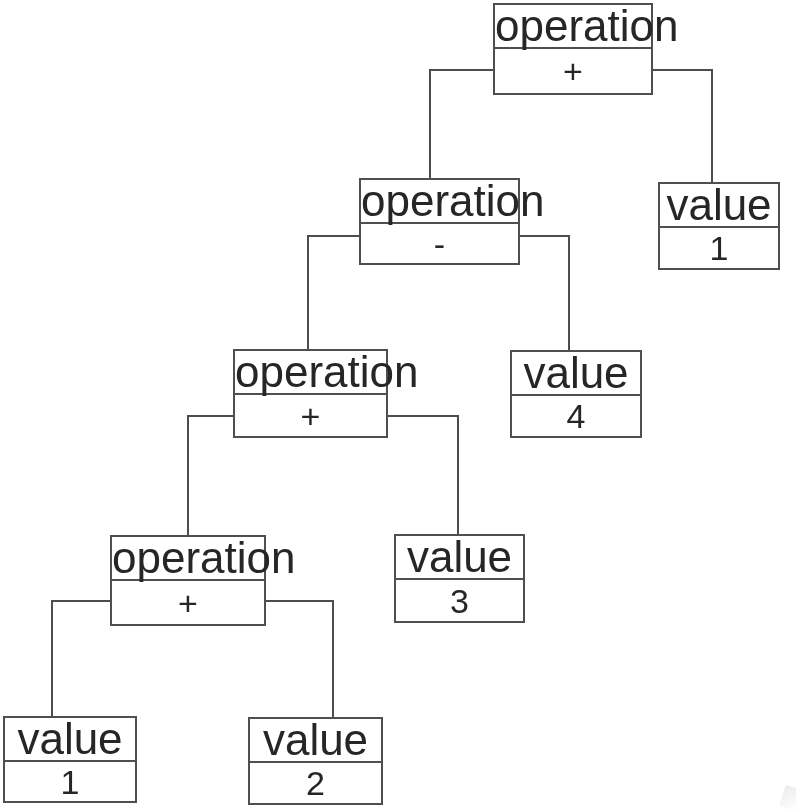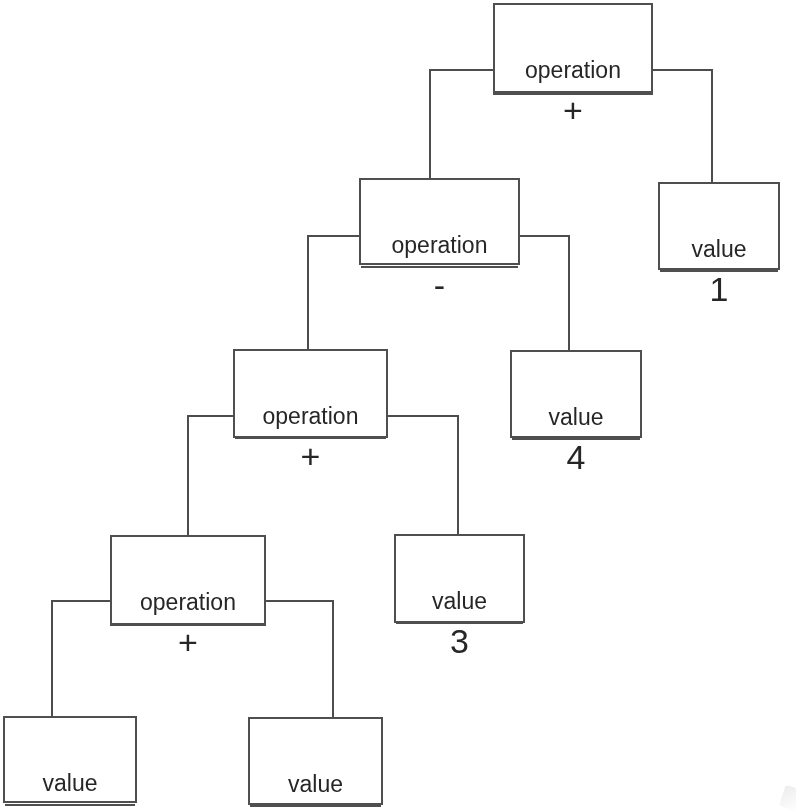--- a/index.html
+++ b/index.html
@@ -34,25 +34,24 @@
     border: 2px solid #4f4f4f;
     display: flex;
     flex-direction: column;
     text-align: center;
     color: #262626;
   }
   .node .title {
     height: 44px;
     box-sizing: border-box;
     border-bottom: 2px solid #4f4f4f;
-    font-size: 23px;
+    font-size: 44px;
     line-height: 41px;
     white-space: nowrap;
     overflow: visible;
-    margin-top: 45px;
   }
   .node .val {
     flex: 1;
     display: flex;
     align-items: center;
     justify-content: center;
     font-size: 34px;
     line-height: 1;
   }
   

